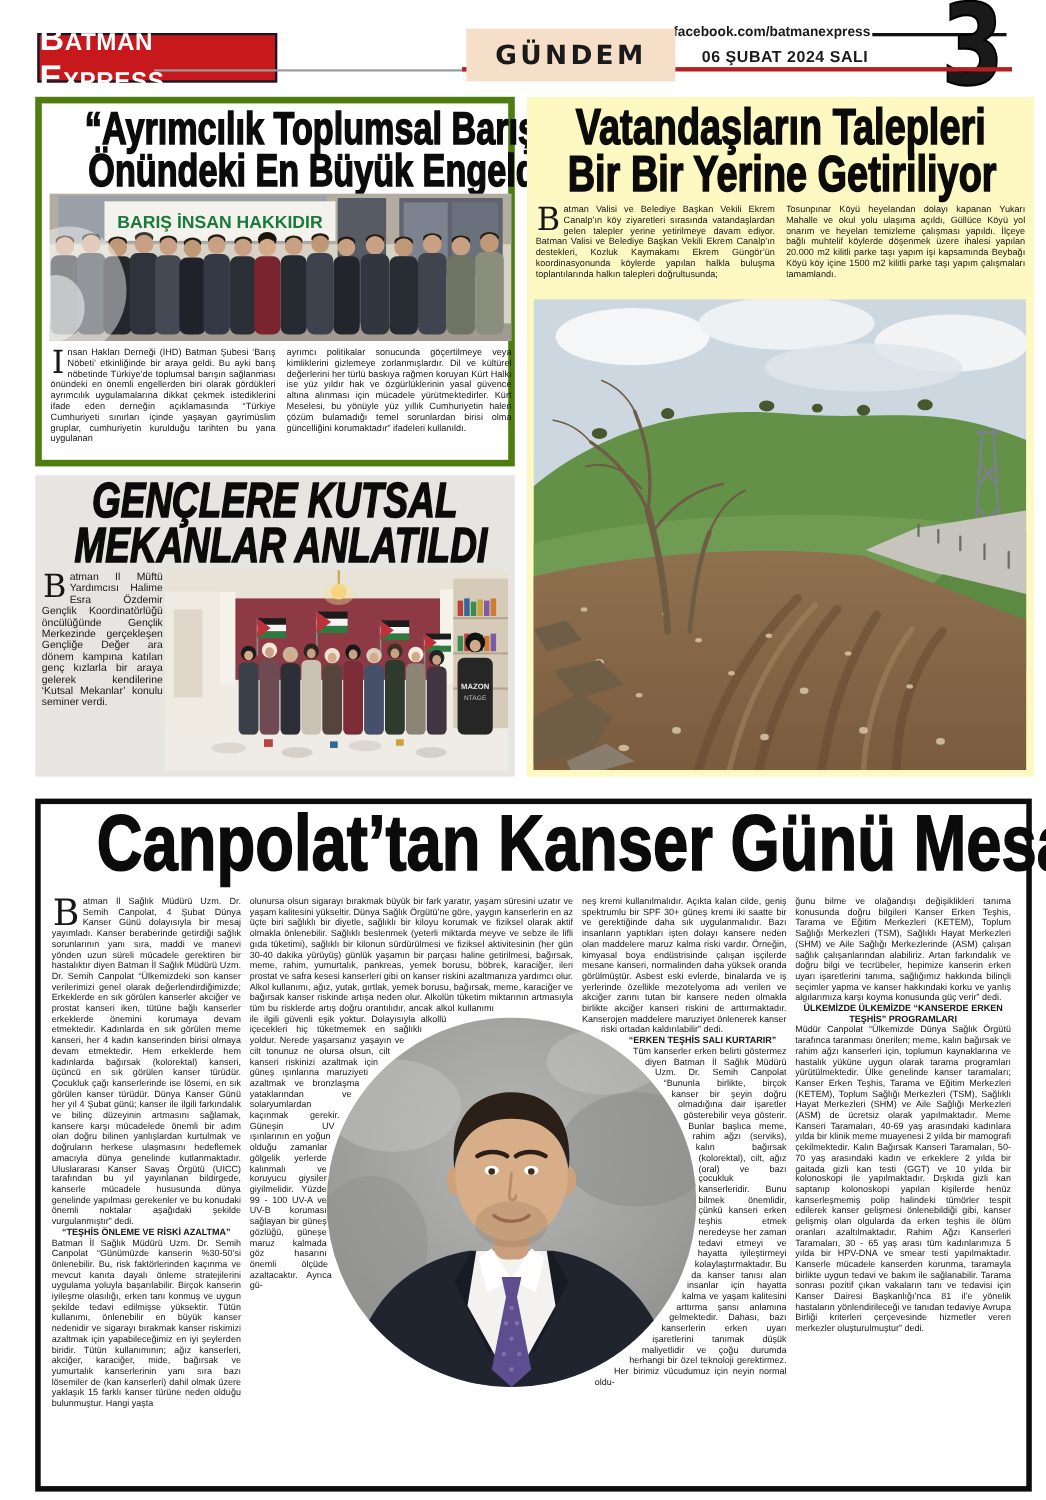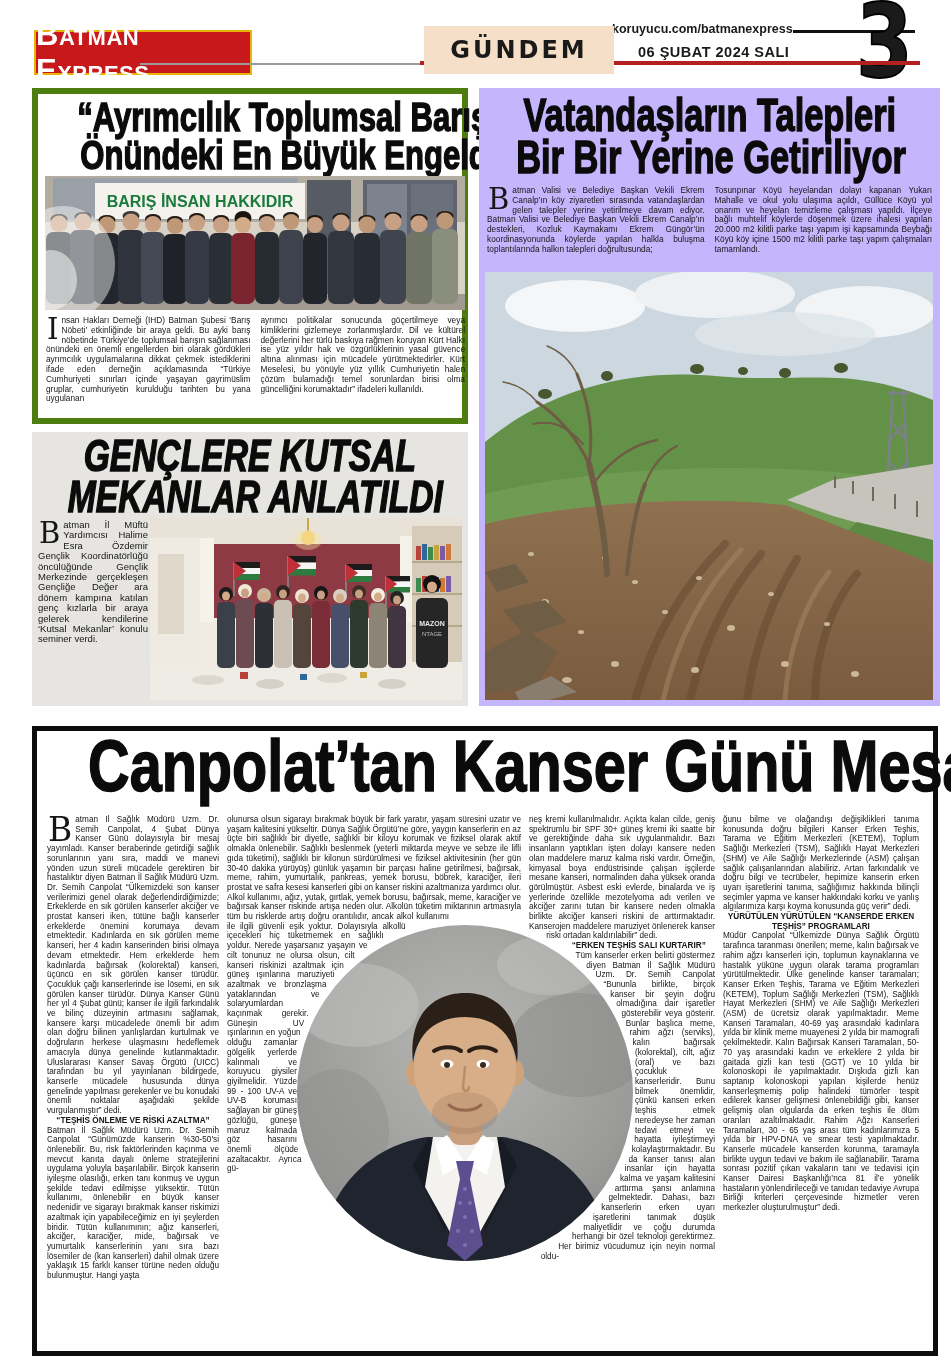--- a/index.html
+++ b/index.html
@@ -2,21 +2,21 @@
 <html lang="tr"><head>
 <meta charset="utf-8">
 <style>
   html,body{margin:0;padding:0;background:#e9e9e9;}
   .page{position:relative;width:951px;height:1364px;background:#ffffff;margin:0 auto;
         font-family:"Liberation Sans",sans-serif;color:#1a1a1a;overflow:hidden;}
   
   .masthead{position:absolute;left:34px;top:30px;width:218px;height:45px;background:#c7181c;
             color:#fff;display:flex;align-items:center;justify-content:center;
             font-variant:small-caps;font-weight:bold;font-size:31px;letter-spacing:0.5px;
-            border:2px solid #eab308;box-sizing:border-box;}
+            border:2px solid #0f172a;box-sizing:border-box;}
   .rule-gray{position:absolute;left:140px;top:63px;width:284px;height:2px;background:#9b9b9b;z-index:1;}
   .rule-red{position:absolute;left:420px;top:61px;width:500px;height:4px;background:#b51f22;z-index:1;}
   .section-badge{position:absolute;left:424px;top:26px;width:190px;height:48px;background:#f6dfc8;
             display:flex;align-items:center;justify-content:center;font-weight:bold;font-size:24px;
             letter-spacing:3px;z-index:2;font-family:"DejaVu Sans",sans-serif;}
   .fb{position:absolute;left:612px;top:22px;font-size:12.5px;font-weight:bold;}
   .fb-rule{position:absolute;left:793px;top:30px;width:122px;height:3px;background:#111;}
   .date{position:absolute;left:638px;top:44px;font-size:14.5px;font-weight:bold;letter-spacing:0.5px;}
   .pagenum{position:absolute;left:856px;top:-6px;font-size:102px;line-height:96px;font-weight:bold;
            font-family:"DejaVu Sans",sans-serif;transform:scaleX(0.8);transform-origin:left top;
@@ -32,21 +32,21 @@
   .cols{display:flex;}
   .col{overflow:hidden;}
   .sub{font-weight:bold;text-align:center;}
   
   .a1{position:absolute;left:32px;top:88px;width:436px;height:336px;border:6px solid #4d7c0f;box-sizing:border-box;background:#fff;}
   .a1 .hl{margin-top:5px;font-size:37px;}
   .a1-photo{position:absolute;left:7px;top:82px;width:420px;height:134px;}
   .a1-cols{position:absolute;left:8px;top:222px;width:419px;height:104px;gap:10px;}
   .a1-cols .col{width:205px;}
   
-  .a2{position:absolute;left:479px;top:88px;width:461px;height:618px;background:#c4b5fd;}
+  .a2{position:absolute;left:479px;top:88px;width:461px;height:618px;background:#fef9c3;}
   .a2 .hl{margin-top:8px;font-size:41px;}
   .a2-cols{position:absolute;left:8px;top:98px;width:445px;height:84px;gap:10px;}
   .a2-cols .col{width:218px;}
   .a2-photo{position:absolute;left:6px;top:184px;width:448px;height:428px;}
   
   .a3{position:absolute;left:32px;top:432px;width:436px;height:274px;background:#e6e5e1;}
   .a3 .hl{margin-top:4px;font-size:40px;font-style:italic;}
   .a3-body{position:absolute;left:6px;top:88px;width:110px;height:182px;font-size:9.5px;line-height:10.4px;overflow:hidden;}
   .a3-photo{position:absolute;left:118px;top:86px;width:312px;height:182px;}
   
@@ -67,21 +67,21 @@
 </style>
 </head>
 <body>
 
 <div class="page">
 
   <div class="masthead">Batman Express</div>
   <div class="rule-gray"></div>
   <div class="rule-red"></div>
   <div class="section-badge">GÜNDEM</div>
-  <div class="fb">koruyucu.com/batmanexpress</div>
+  <div class="fb">facebook.com/batmanexpress</div>
   <div class="fb-rule"></div>
   <div class="date">06 ŞUBAT 2024 SALI</div>
   <div class="pagenum">3</div>
 
   <div class="a1">
     <div class="hl">
       <span class="hl-line">“Ayrımcılık Toplumsal Barış</span><br>
       <span class="hl-line">Önündeki En Büyük Engeldir”</span>
     </div>
     <div class="a1-photo">
@@ -510,19 +510,19 @@
         <span>olunursa olsun sigarayı bırakmak büyük bir fark yaratır, yaşam süresini uzatır ve yaşam kalitesini yükseltir. Dünya Sağlık Örgütü’ne göre, yaygın kanserlerin en az üçte biri sağlıklı bir diyetle, sağlıklı bir kiloyu korumak ve fiziksel olarak aktif olmakla önlenebilir. Sağlıklı beslenmek (yeterli miktarda meyve ve sebze ile lifli gıda tüketimi), sağlıklı bir kilonun sürdürülmesi ve fiziksel aktivitesinin (her gün 30-40 dakika yürüyüş) günlük yaşamın bir parçası haline getirilmesi, bağırsak, meme, rahim, yumurtalık, pankreas, yemek borusu, böbrek, karaciğer, ileri prostat ve safra kesesi kanserleri gibi on kanser riskini azaltmanıza yardımcı olur. Alkol kullanımı, ağız, yutak, gırtlak, yemek borusu, bağırsak, meme, karaciğer ve bağırsak kanser riskinde artışa neden olur. Alkolün tüketim miktarının artmasıyla tüm bu risklerde artış doğru orantılıdır, ancak alkol kullanımı ile ilgili güvenli eşik yoktur. Dolayısıyla alkollü içecekleri hiç tüketmemek en sağlıklı yoldur. Nerede yaşarsanız yaşayın ve cilt tonunuz ne olursa olsun, cilt kanseri riskinizi azaltmak için güneş ışınlarına maruziyeti azaltmak ve bronzlaşma yataklarından ve solaryumlardan kaçınmak gerekir. Güneşin UV ışınlarının en yoğun olduğu zamanlar gölgelik yerlerde kalınmalı ve koruyucu giysiler giyilmelidir. Yüzde 99 - 100 UV-A ve UV-B koruması sağlayan bir güneş gözlüğü, güneşe maruz kalmada göz hasarını önemli ölçüde azaltacaktır.  Ayrıca gü-</span>
       </div>
       <div class="col c3 copy">
         <div class="wrap-l"></div>
         <span>neş kremi kullanılmalıdır. Açıkta kalan cilde, geniş spektrumlu bir SPF 30+ güneş kremi iki saatte bir ve gerektiğinde daha sık uygulanmalıdır. Bazı insanların yaptıkları işten dolayı kansere neden olan maddelere maruz kalma riski vardır. Örneğin, kimyasal boya endüstrisinde çalışan işçilerde mesane kanseri, normalinden daha yüksek oranda görülmüştür. Asbest eski evlerde, binalarda ve iş yerlerinde özellikle mezotelyoma adı verilen ve akciğer zarını tutan bir kansere neden olmakla birlikte akciğer kanseri riskini de arttırmaktadır. Kanserojen maddelere maruziyet önlenerek kanser riski ortadan kaldırılabilir” dedi.</span>
         <div class="sub">“ERKEN TEŞHİS SALI KURTARIR”</div>
         <span>Tüm kanserler erken belirti göstermez diyen Batman İl Sağlık Müdürü Uzm. Dr. Semih Canpolat “Bununla birlikte, birçok kanser bir şeyin doğru olmadığına dair işaretler gösterebilir veya gösterir. Bunlar başlıca meme, rahim ağzı (serviks), kalın bağırsak (kolorektal), cilt, ağız (oral) ve bazı çocukluk kanserleridir. Bunu bilmek önemlidir, çünkü kanseri erken teşhis etmek neredeyse her zaman tedavi etmeyi ve hayatta iyileştirmeyi kolaylaştırmaktadır. Bu da kanser tanısı alan insanlar için hayatta kalma ve yaşam kalitesini arttırma şansı anlamına gelmektedir. Dahası, bazı kanserlerin erken uyarı işaretlerini tanımak düşük maliyetlidir ve çoğu durumda herhangi bir özel teknoloji gerektirmez. Her birimiz vücudumuz için neyin normal oldu-</span>
       </div>
       <div class="col c4 copy">
         <span>ğunu bilme ve olağandışı değişiklikleri tanıma konusunda doğru bilgileri Kanser Erken Teşhis, Tarama ve Eğitim Merkezleri (KETEM), Toplum Sağlığı Merkezleri (TSM), Sağlıklı Hayat Merkezleri (SHM) ve Aile Sağlığı Merkezlerinde (ASM) çalışan sağlık çalışanlarından alabiliriz. Artan farkındalık ve doğru bilgi ve tecrübeler, hepimize kanserin erken uyarı işaretlerini tanıma, sağlığımız hakkında bilinçli seçimler yapma ve kanser hakkındaki korku ve yanlış algılarımıza karşı koyma konusunda güç verir” dedi.</span>
-        <div class="sub">YÜRÜTÜLEN YÜRÜTÜLEN “KANSERDE ERKEN TEŞHİS” PROGRAMLARI</div>
+        <div class="sub">ÜLKEMİZDE ÜLKEMİZDE “KANSERDE ERKEN TEŞHİS” PROGRAMLARI</div>
         <span>Müdür Canpolat “Ülkemizde Dünya Sağlık Örgütü tarafınca taranması önerilen; meme, kalın bağırsak ve rahim ağzı kanserleri için, toplumun kaynaklarına ve hastalık yüküne uygun olarak tarama programları yürütülmektedir. Ülke genelinde kanser taramaları; Kanser Erken Teşhis, Tarama ve Eğitim Merkezleri (KETEM), Toplum Sağlığı Merkezleri (TSM), Sağlıklı Hayat Merkezleri (SHM) ve Aile Sağlığı Merkezleri (ASM) de ücretsiz olarak yapılmaktadır. Meme Kanseri Taramaları, 40-69 yaş arasındaki kadınlara yılda bir klinik meme muayenesi 2 yılda bir mamografi çekilmektedir. Kalın Bağırsak Kanseri Taramaları, 50-70 yaş arasındaki kadın ve erkeklere 2 yılda bir gaitada gizli kan testi (GGT) ve 10 yılda bir kolonoskopi ile yapılmaktadır. Dışkıda gizli kan saptanıp kolonoskopi yapılan kişilerde henüz kanserleşmemiş polip halindeki tümörler tespit edilerek kanser gelişmesi önlenebildiği gibi, kanser gelişmiş olan olgularda da erken teşhis ile ölüm oranları azaltılmaktadır. Rahim Ağzı Kanserleri Taramaları, 30 - 65 yaş arası tüm kadınlarımıza 5 yılda bir HPV-DNA ve smear testi yapılmaktadır. Kanserle mücadele kanserden korunma, taramayla birlikte uygun tedavi ve bakım ile sağlanabilir. Tarama sonrası pozitif çıkan vakaların tanı ve tedavisi için Kanser Dairesi Başkanlığı’nca 81 il’e yönelik hastaların yönlendirileceği ve tanıdan tedaviye Avrupa Birliği kriterleri çerçevesinde hizmetler veren merkezler oluşturulmuştur” dedi.</span>
       </div>
     </div>
   </div>
 
 </div>
 
 </body></html>

